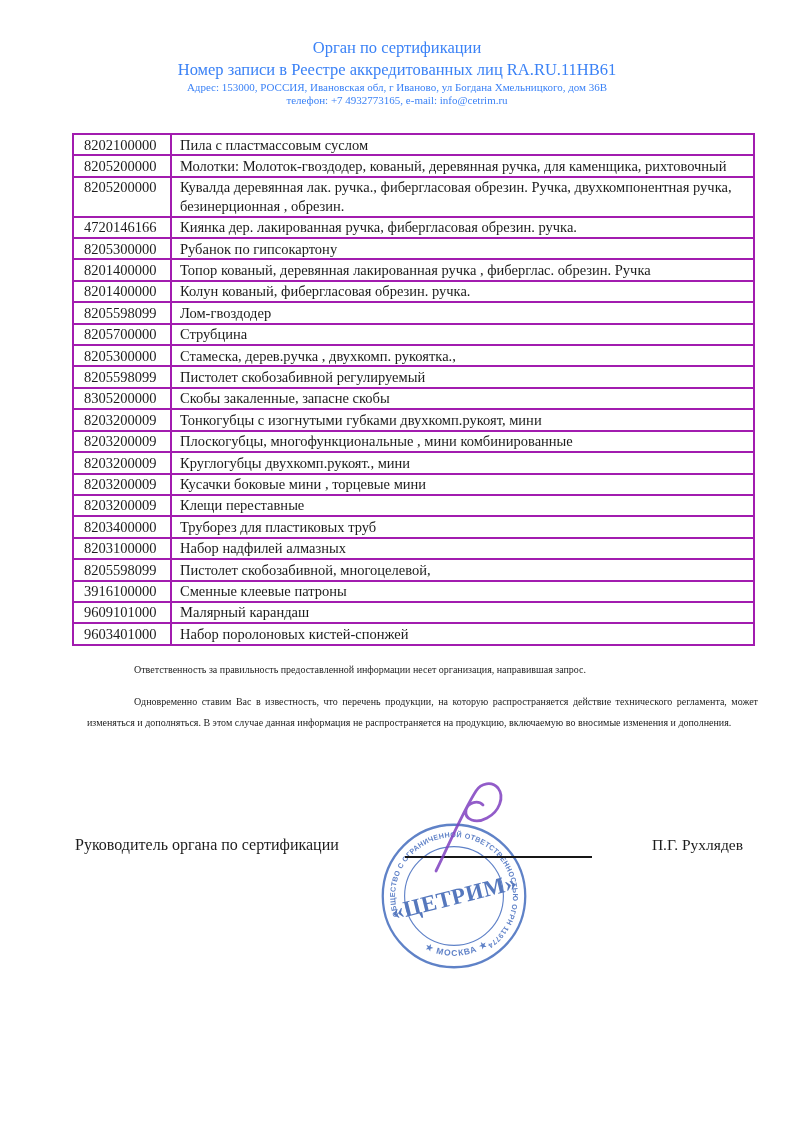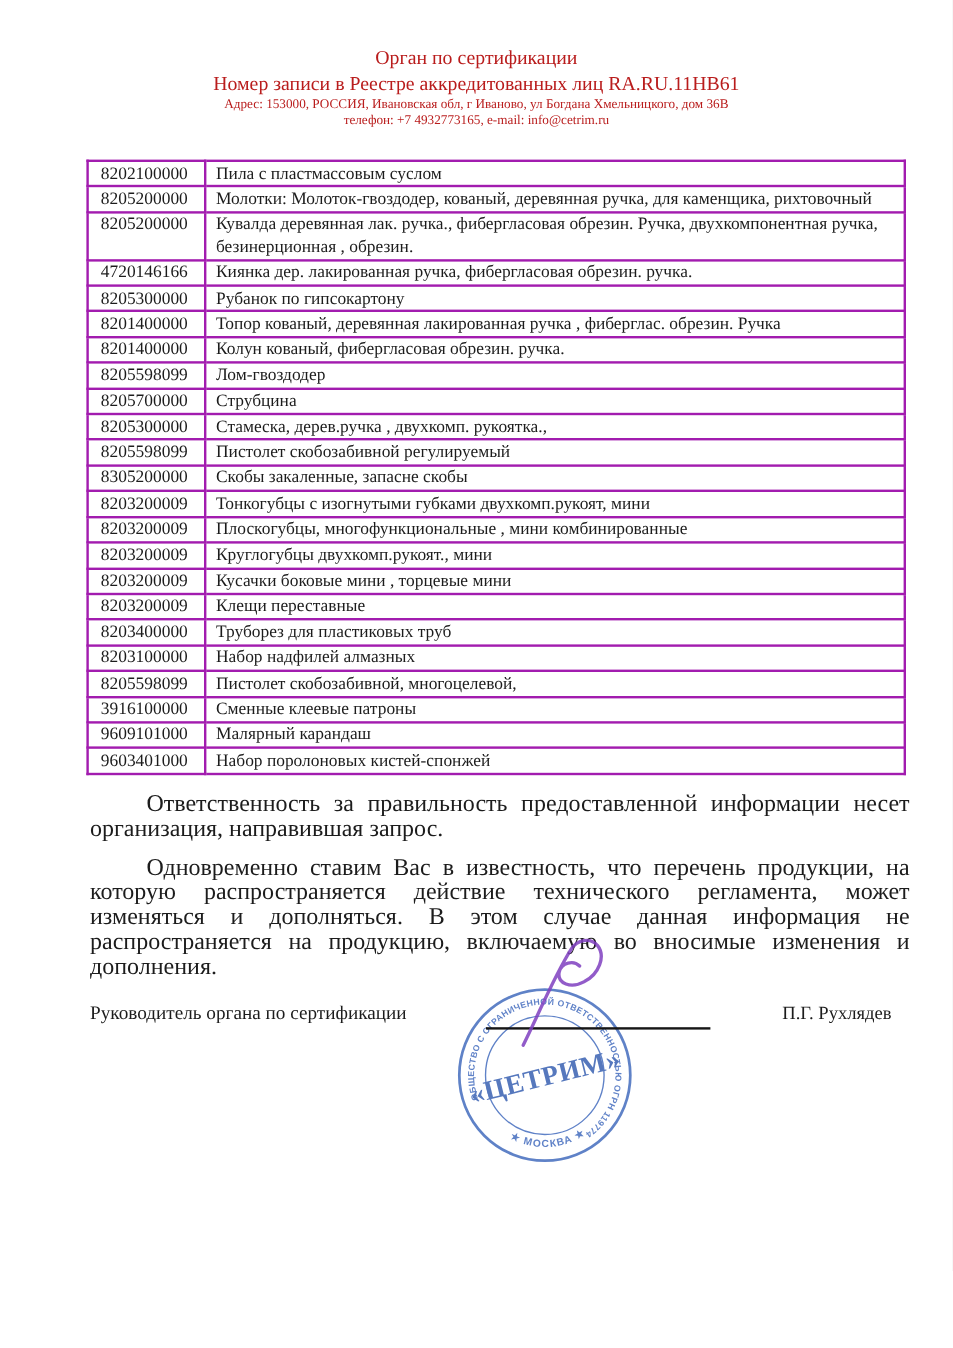--- a/index.html
+++ b/index.html
@@ -9,21 +9,21 @@
     width: 794px; height: 1123px;
     margin: 0 auto;
     background: #ffffff;
     font-family: "Liberation Serif", "DejaVu Serif", serif;
     color: #1c1c1c;
     overflow: hidden;
   }
   
   .doc-header {
     position: absolute; top: 37px; left: 0; width: 100%;
-    text-align: center; color: #b91c1c;
+    text-align: center; color: #3b82f6;
   }
   .doc-header .h-line { font-size: 16.5px; line-height: 22px; }
   .doc-header .h-small { font-size: 11px; line-height: 13px; }
   
   table.products {
     position: absolute; top: 133px; left: 72px;
     width: 683px;
     border-collapse: collapse;
   }
   table.products td {
@@ -32,22 +32,22 @@
     line-height: 18.4px;
     padding: 0.5px 6px 0.5px 8px;
     vertical-align: top;
   }
   table.products td.code { width: 98px; padding-left: 10px; white-space: nowrap; }
   
   .body-text {
     position: absolute; top: 660px; left: 75px; width: 683px;
   }
   .body-text p {
-    margin: 0 0 11px 0;
-    font-size: 20px;
+    margin: 0 0 11px 12px;
+    font-size: 10px;
     line-height: 20.8px;
     text-align: justify;
     text-indent: 47px;
     font-family: Liberation Serif, serif;
   }
   
   .signatory-title {
     position: absolute; top: 836px; left: 75px;
     font-size: 16px;
   }

